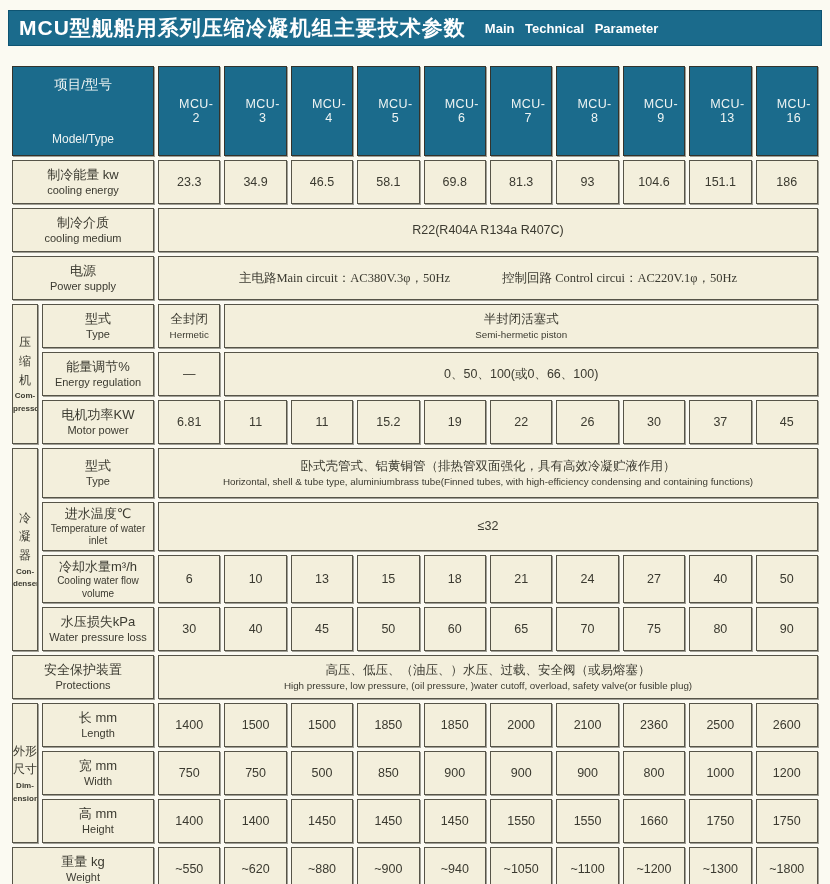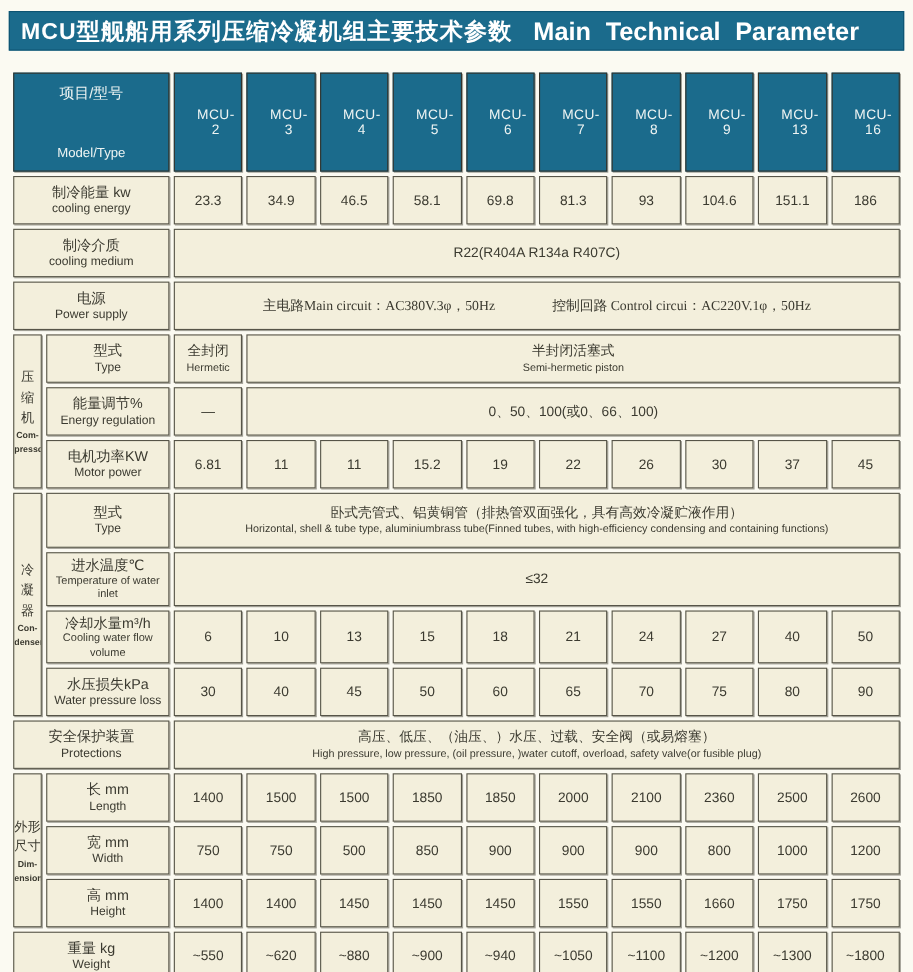--- a/index.html
+++ b/index.html
@@ -13,21 +13,21 @@
     font-family:"Liberation Sans","DejaVu Sans",sans-serif;color:var(--text);
     overflow:hidden;
   }
   .title-bar{
     margin:10px 8px 16px 8px;height:36px;background:var(--teal);
     border:1px solid var(--teal-dark);
     display:flex;align-items:center;padding:0 10px;gap:19px;
     color:#ffffff;font-weight:bold;white-space:nowrap;
   }
   .title-zh{font-size:21px;letter-spacing:1px;}
-  .title-en{font-size:23px;word-spacing:7px;}
+  .title-en{font-size:13px;word-spacing:7px;}
   table.spec{
     margin:0 8px;width:814px;table-layout:fixed;
     border-collapse:separate;border-spacing:4px;
   }
   col.c-sec{width:26px;} col.c-lbl{width:112px;}
   th,td{
     border:1px solid var(--border);background:var(--cream);
     text-align:center;vertical-align:middle;padding:2px 3px;
     box-shadow:1px 1px 0 rgba(86,84,72,.55);
     overflow:hidden;

